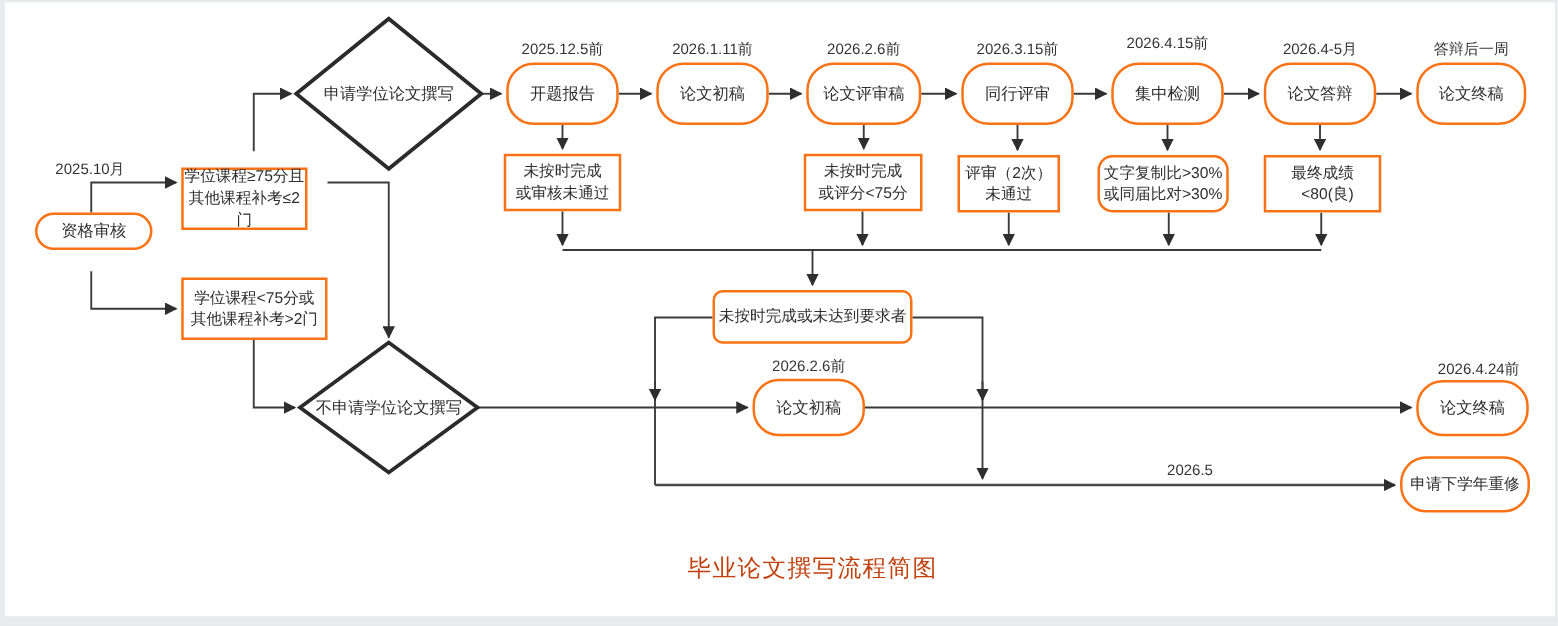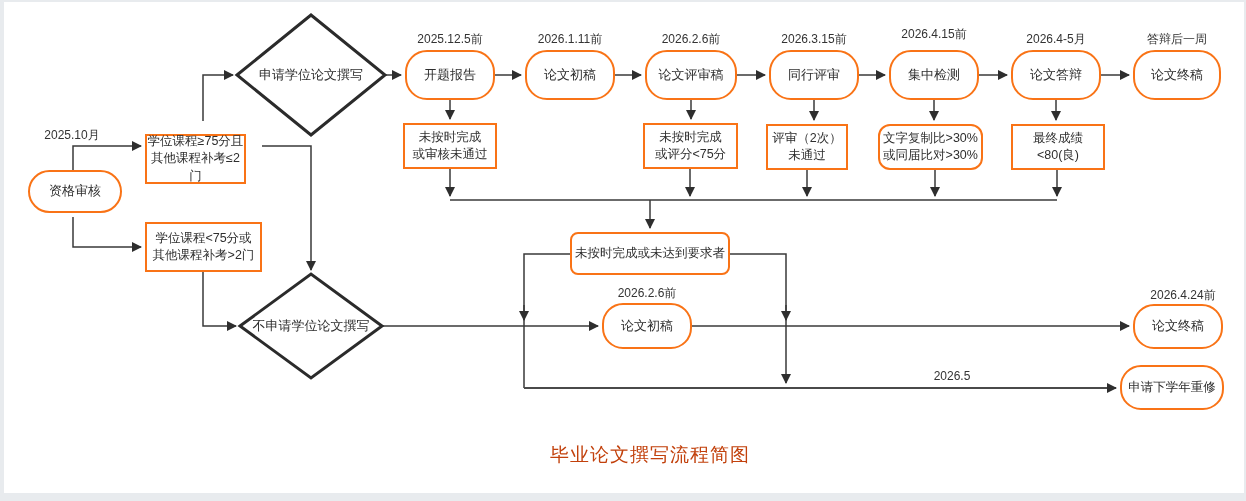--- a/index.html
+++ b/index.html
@@ -90,21 +90,21 @@
 
       <path d="M692,326 L1129,326" marker-end="url(#arw)"></path>
 
       <path d="M524,388 L1116,388" stroke-width="2" stroke="#4a4a4a" marker-end="url(#arw)"></path>
     </g>
 
     <polygon points="237,75 311,15 385,75 311,135" fill="#fff" stroke="#2b2b2b" stroke-width="3"></polygon>
     <polygon points="240,326 311,274 382,326 311,378" fill="#fff" stroke="#2b2b2b" stroke-width="3"></polygon>
   </svg>
 
-  <div class="node stadium" style="left:28px;top:170px;width:94px;height:43px;">资格审核</div>
+  <div class="node stadium" style="left:28px;top:170px;width:94px;height:30px;">资格审核</div>
   <div class="lbl" style="left:36px;top:127px;width:72px;">2025.10月</div>
 
   <div class="dlabel" style="left:241px;top:66px;width:140px;height:18px;">申请学位论文撰写</div>
   <div class="dlabel" style="left:238px;top:317px;width:146px;height:18px;">不申请学位论文撰写</div>
 
   <div class="node rect" style="left:145px;top:134px;width:101px;height:50px;">学位课程≥75分且
 其他课程补考≤2门</div>
   <div class="node rect" style="left:145px;top:222px;width:117px;height:50px;">学位课程&lt;75分或
 其他课程补考&gt;2门</div>
 
@@ -125,21 +125,21 @@
   <div class="lbl" style="left:1127px;top:31px;width:100px;">答辩后一周</div>
 
   <div class="node rect" style="left:403px;top:123px;width:94px;height:46px;">未按时完成
 或审核未通过</div>
   <div class="node rect" style="left:643px;top:123px;width:95px;height:46px;">未按时完成
 或评分&lt;75分</div>
   <div class="node rect" style="left:766px;top:124px;width:82px;height:46px;">评审（2次）
 未通过</div>
   <div class="node rect" style="left:878px;top:124px;width:105px;height:46px;border-radius:12px;">文字复制比&gt;30%
 或同届比对&gt;30%</div>
-  <div class="node rect" style="left:1011px;top:124px;width:94px;height:46px;">最终成绩
+  <div class="node rect" style="left:1011px;top:124px;width:94px;height:46px;text-align:right;">最终成绩
 &lt;80(良)</div>
 
   <div class="node rrect" style="left:570px;top:232px;width:160px;height:43px;">未按时完成或未达到要求者</div>
 
   <div class="node stadium" style="left:602px;top:303px;width:90px;height:46px;border-radius:21px;">论文初稿</div>
   <div class="lbl" style="left:597px;top:285px;width:100px;">2026.2.6前</div>
 
   <div class="node stadium" style="left:1133px;top:304px;width:90px;height:45px;border-radius:21px;">论文终稿</div>
   <div class="lbl" style="left:1133px;top:287px;width:100px;">2026.4.24前</div>
 

